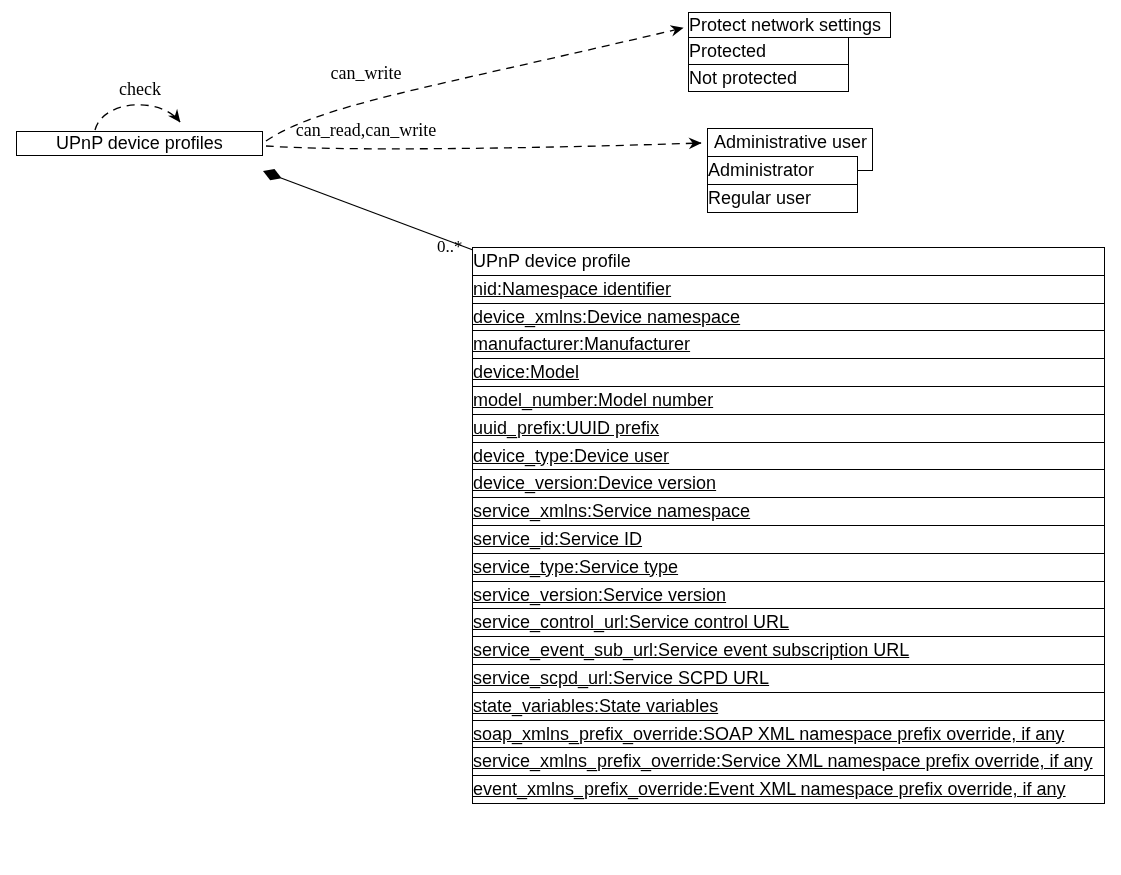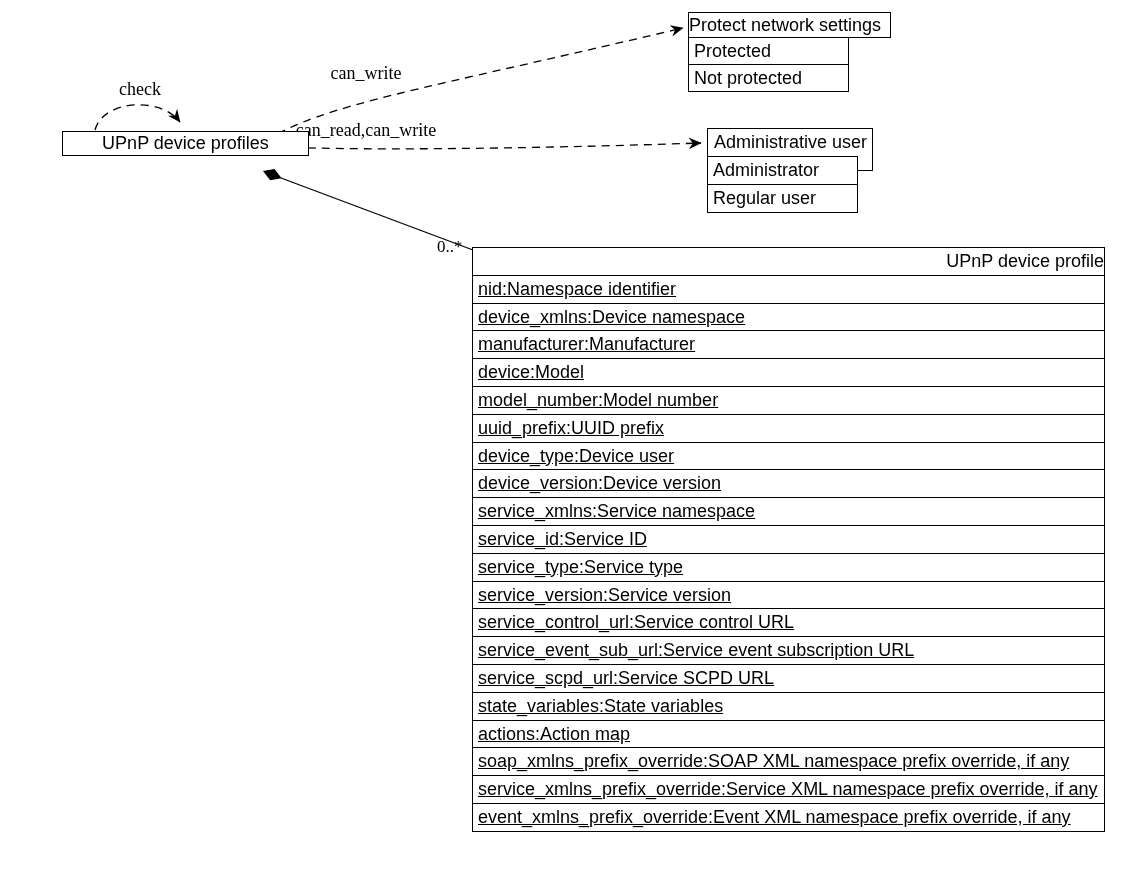--- a/index.html
+++ b/index.html
@@ -26,41 +26,41 @@
   
   .abs-cell {
     position:absolute; z-index:3; box-sizing:border-box;
     border:1px solid var(--line); background:var(--nodebg);
     font-size:18px; white-space:nowrap; overflow:hidden;
   }
   .vrows { position:absolute; z-index:3; }
   .row-cell {
     box-sizing:border-box; border:1px solid var(--line); background:var(--nodebg);
     font-size:18px; white-space:nowrap; overflow:hidden;
-    padding-left:5px; margin-top:-1px;
+    margin-top:-1px;
   }
   .vrows .row-cell:first-child { margin-top:0; }
 
   
-  #profiles-header { left:16px;  top:131px; width:247px; height:25px; text-align:center; line-height:23px;margin-left:46px; }
+  #profiles-header { left:16px;  top:131px; width:247px; height:25px; text-align:center; line-height:23px; }
   #profiles-rows   { left:14px;  top:155px; width:252px; }
   #profiles-rows .row-cell { height:30px; line-height:28px; padding-left:4px; }
 
   
   #protect-header  { left:688px; top:12px;  width:203px; height:26px; line-height:24px; }
   #protect-rows    { left:688px; top:37px;  width:161px; }
   #protect-rows .row-cell { height:28px; line-height:26px; }
 
   
   #admin-header    { left:707px; top:128px; width:166px; height:43px; line-height:27px; padding-left:6px; }
   #admin-rows      { left:707px; top:156px; width:151px; }
   #admin-rows .row-cell { height:29px; line-height:27px; }
 
   
-  #profile-header  { left:472px; top:247px; width:633px; height:28.8px; text-align:right; line-height:27px; }
+  #profile-header  { left:472px; top:247px; width:633px; height:28.8px; text-align:left; line-height:27px; }
   #profile-rows    { left:472px; top:274.8px; width:633px;text-decoration:underline; }
   #profile-rows .row-cell { height:28.8px; line-height:26.8px; }
 </style>
 </head>
 <body>
 
 <div class="canvas">
 
   <span class="edge-label" id="label-check">check</span>
   <span class="edge-label" id="label-can-write">can_write</span>
@@ -105,19 +105,18 @@
       <div class="row-cell">device_type:Device user</div>
       <div class="row-cell">device_version:Device version</div>
       <div class="row-cell">service_xmlns:Service namespace</div>
       <div class="row-cell">service_id:Service ID</div>
       <div class="row-cell">service_type:Service type</div>
       <div class="row-cell">service_version:Service version</div>
       <div class="row-cell">service_control_url:Service control URL</div>
       <div class="row-cell">service_event_sub_url:Service event subscription URL</div>
       <div class="row-cell">service_scpd_url:Service SCPD URL</div>
       <div class="row-cell">state_variables:State variables</div>
-      <div class="row-cell">actions:Action map</div>
       <div class="row-cell">soap_xmlns_prefix_override:SOAP XML namespace prefix override, if any</div>
       <div class="row-cell">service_xmlns_prefix_override:Service XML namespace prefix override, if any</div>
       <div class="row-cell">event_xmlns_prefix_override:Event XML namespace prefix override, if any</div>
     </div>
 
 </div>
 
 </body></html>

